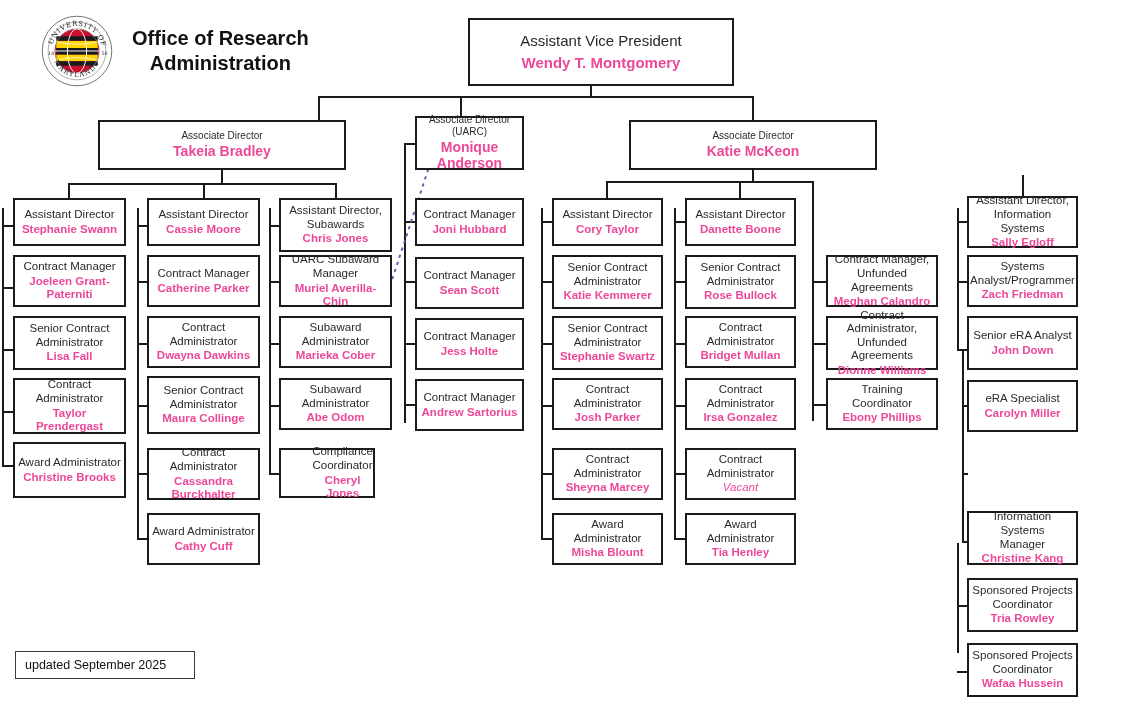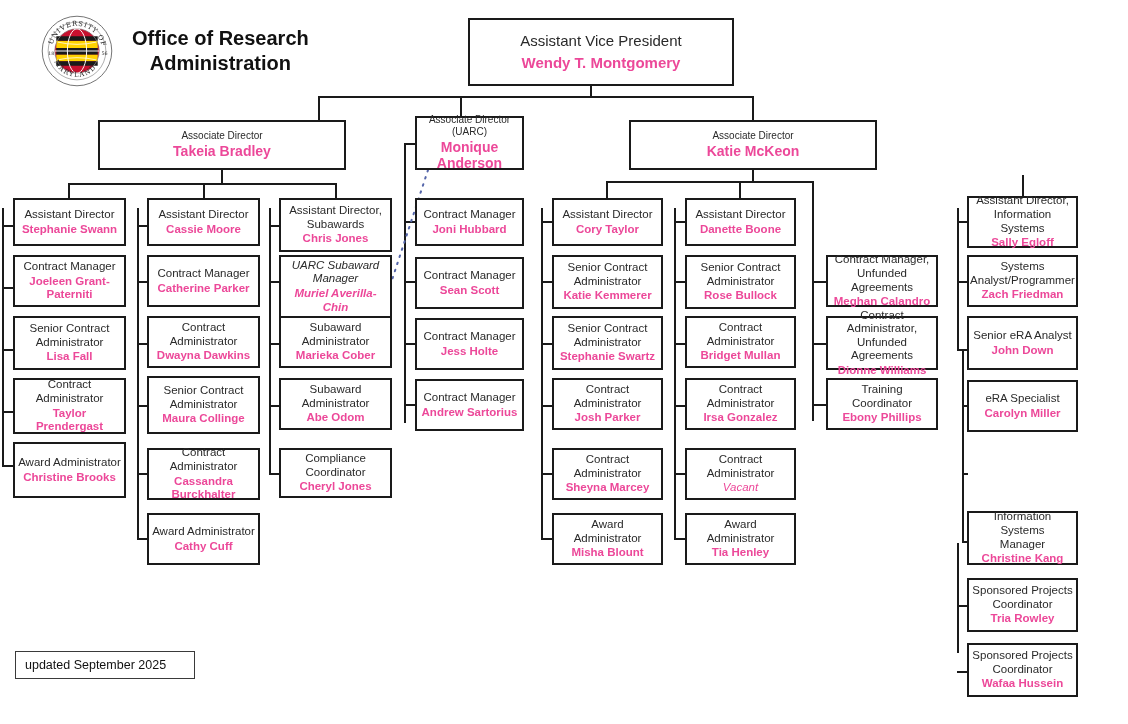--- a/index.html
+++ b/index.html
@@ -279,34 +279,34 @@
   <div class="node" style="left:147px; top:513px; width:113px; height:52px;">
     <span class="title">Award Administrator</span>
     <span class="name">Cathy Cuff</span>
   </div>
 
   <div class="node" style="left:279px; top:198px; width:113px; height:54px;">
     <span class="title">Assistant Director,
 Subawards</span>
     <span class="name">Chris Jones</span>
   </div>
-  <div class="node" style="left:279px; top:255px; width:113px; height:63px;font-style:italic;">
+  <div class="node" style="left:279px; top:255px; width:113px; height:52px;">
     <span class="title">UARC Subaward
 Manager</span>
     <span class="name">Muriel Averilla-Chin</span>
   </div>
   <div class="node" style="left:279px; top:316px; width:113px; height:52px;">
     <span class="title">Subaward Administrator</span>
     <span class="name">Marieka Cober</span>
   </div>
   <div class="node" style="left:279px; top:378px; width:113px; height:52px;">
     <span class="title">Subaward Administrator</span>
     <span class="name">Abe Odom</span>
   </div>
-  <div class="node" style="left:279px; top:448px; width:113px; height:50px;">
+  <div class="node" style="left:279px; top:448px; width:96px; height:50px;padding-left:34px;">
     <span class="title">Compliance Coordinator</span>
     <span class="name">Cheryl Jones</span>
   </div>
 
   <div class="node" style="left:415px; top:198px; width:109px; height:48px;">
     <span class="title">Contract Manager</span>
     <span class="name">Joni Hubbard</span>
   </div>
   <div class="node" style="left:415px; top:257px; width:109px; height:52px;">
     <span class="title">Contract Manager</span>

